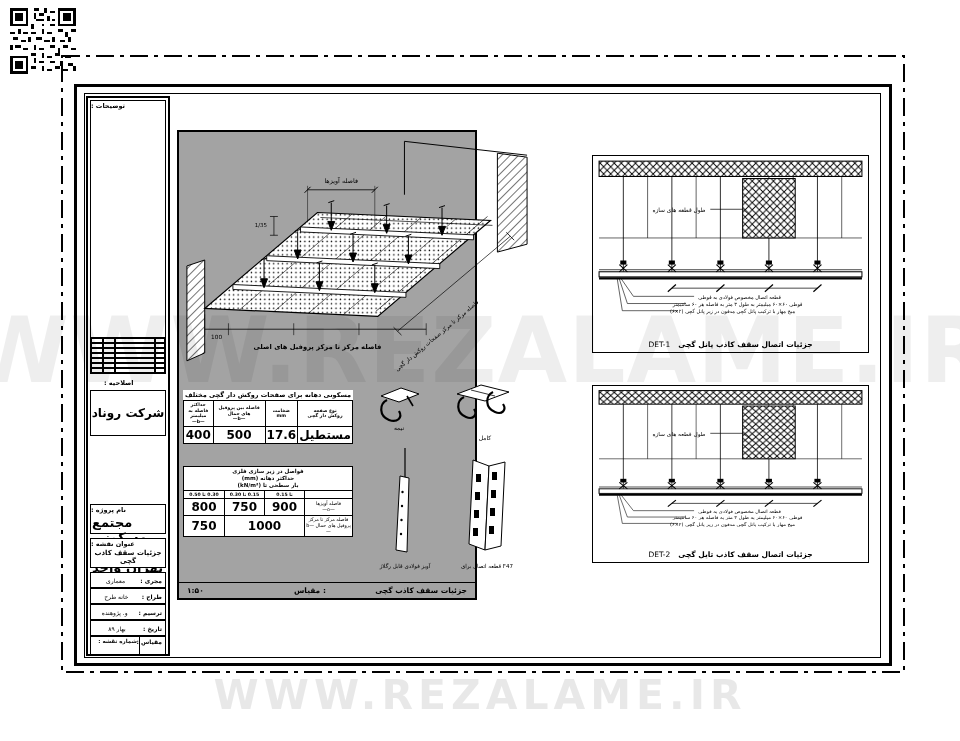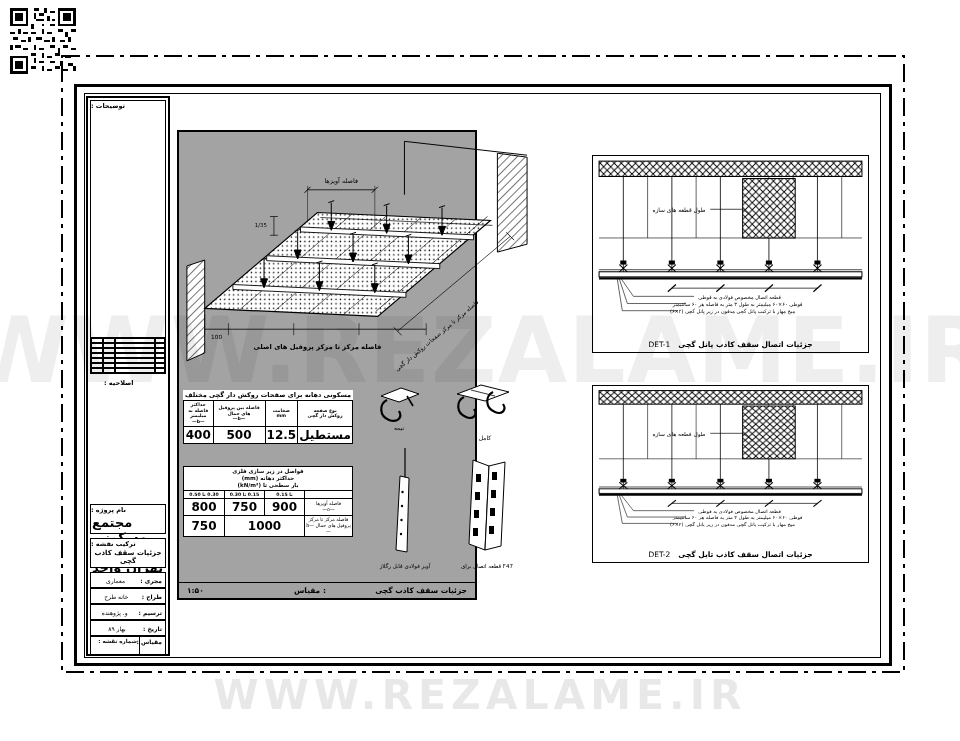--- a/index.html
+++ b/index.html
@@ -114,26 +114,29 @@
         <div></div>
         <div></div>
         <div></div>
         <div></div>
         <div></div>
         <div></div>
         <div></div>
       </div>
   </div>
   <div class="tb-label abs" style="top:280px;right:4px;width:60px">اصلاحیه :</div>
+  <div class="tb-box" style="top:292px;height:46px;display:flex;align-items:center;justify-content:center">
+    <span style="font-size:12px;font-weight:bold">شرکت روناد</span>
+  </div>
   <div class="tb-box" style="top:406px;height:30px">
     <div class="tb-label">نام پروژه :</div>
     <div style="font-size:13px;font-weight:bold;text-align:left;padding:1px">مجتمع مسکونی تعاونی تهران واحد</div>
   </div>
   <div class="tb-box" style="top:440px;height:30px">
-    <div class="tb-label">ترکیب نقشه :</div>
+    <div class="tb-label">عنوان نقشه :</div>
     <div style="font-size:7px;font-weight:bold;text-align:center;padding:1px">جزئیات سقف کاذب گچی</div>
   </div>
   <div class="tb-row" style="top:474px">
     <span class="lbl">مجری :</span>
     <span class="val">معماری</span>
   </div>
   <div class="tb-row" style="top:490px">
     <span class="lbl">طراح :</span>
     <span class="val">خانه طرح</span>
   </div>
@@ -270,21 +273,21 @@
 روکش دار گچی</th>
       <th class="th" style="width:24px">ضخامت
 mm</th>
       <th class="th" style="width:52px">فاصله بین پروفیل های حمال
 —b—</th>
       <th class="th">حداکثر فاصله به میلیمتر
 —b—</th>
     </tr>
     <tr>
       <td class="tdv">مستطیل</td>
-      <td class="tdv">12.5</td>
+      <td class="tdv">17.6</td>
       <td class="tdv">500</td>
       <td class="tdv">400</td>
     </tr>
   </tbody>
     </table>
 
   <table class="abs" style="left:4px;top:334px;width:170px">
     <tbody>
         <tr>
           <td class="th" colspan="4" style="font-size:5.5px;font-weight:bold">فواصل در زیر سازی فلزی

